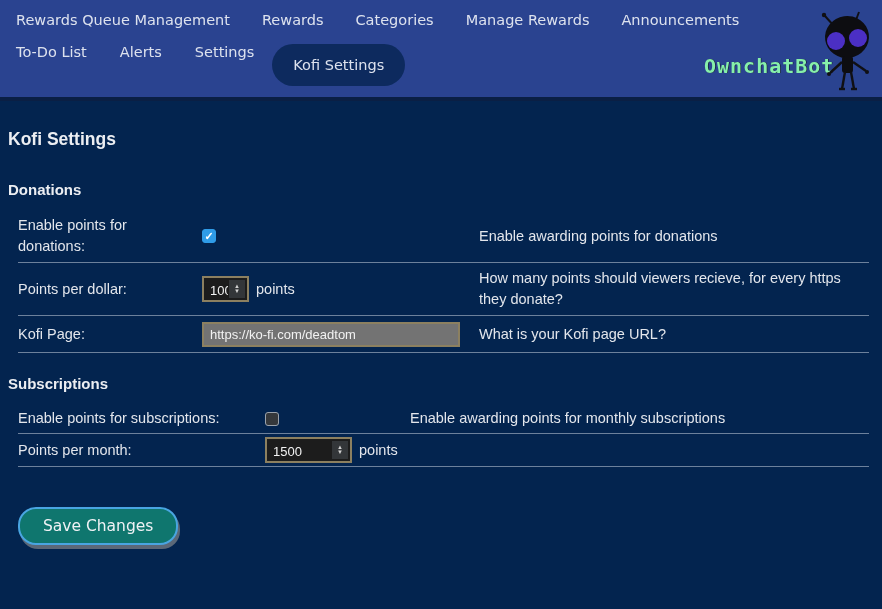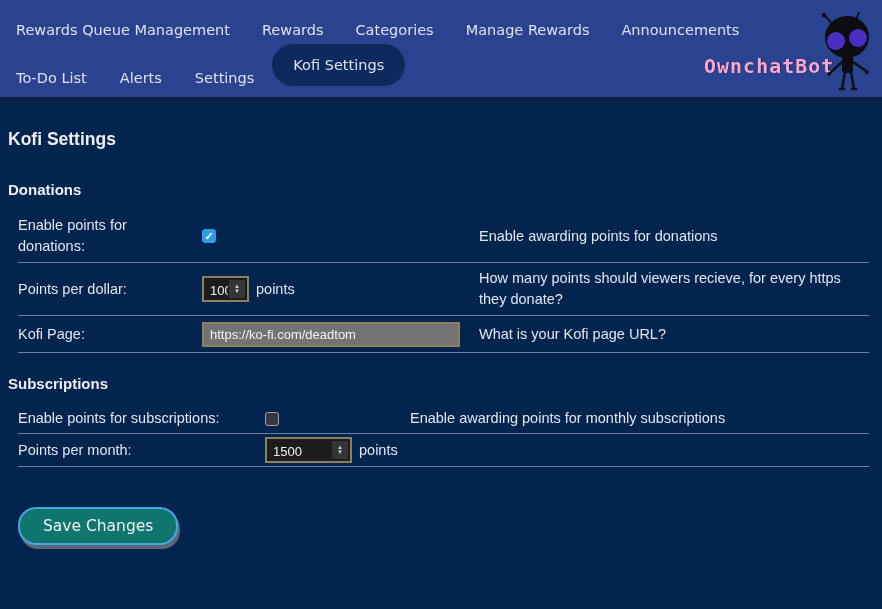--- a/index.html
+++ b/index.html
@@ -11,21 +11,21 @@
   }
 
   
   .nav {
     position: relative;
     background: #2a4390;
     padding: 12px 16px 0 16px;
     height: 101px;
     border-bottom: 4px solid #0a1f44;
   }
-  .nav-row { display: flex; align-items: flex-end; }
+  .nav-row { display: flex; align-items: flex-start; }
   .nav-row1 { gap: 32px; height: 26px; }
   .nav-row2 { gap: 33px; height: 42px; margin-top: 6px; }
   .nav-link {
     font-family: "DejaVu Sans", "Liberation Sans", sans-serif;
     font-size: 14.5px;
     color: #dde2ee;
     text-decoration: none;
     white-space: nowrap;
     cursor: pointer;
   }
@@ -48,21 +48,21 @@
     height: 88px;
   }
   .logo-text {
     position: absolute;
     left: 6px;
     top: 46px;
     font-family: "DejaVu Sans Mono", monospace;
     font-weight: 700;
     font-size: 20px;
     letter-spacing: 1px;
-    color: #f9a8d4;
+    color: #86efac;
     text-shadow: 0.5px 0 0 #0a0a0c;
   }
   .logo-robot { position: absolute; right: 2px; top: 2px; }
 
   
   .main { padding: 0 13px 0 8px; }
   .page-title {
     margin: 28px 0 0 0;
     font-size: 17.5px;
     font-weight: 700;

